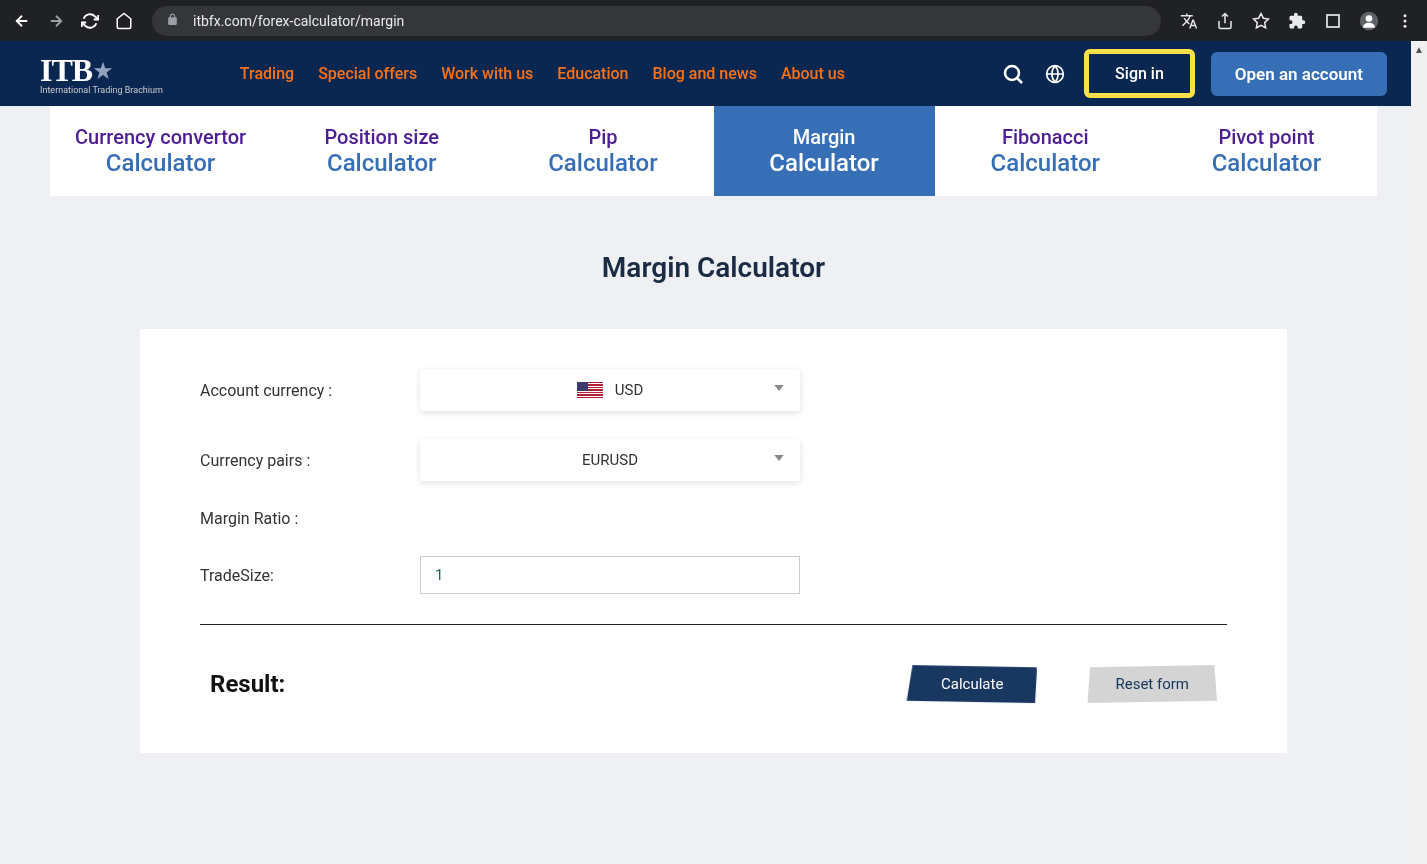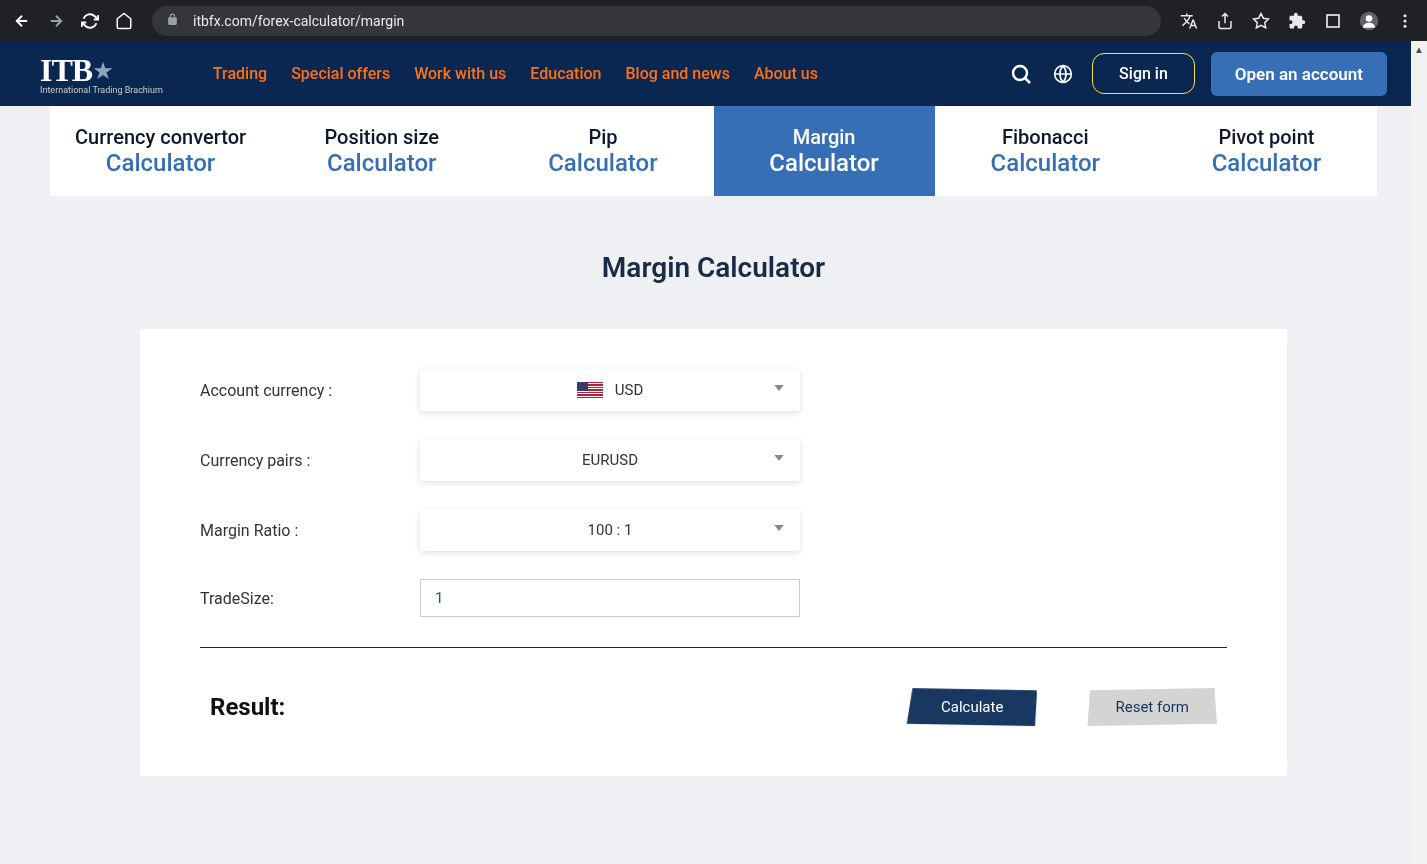--- a/index.html
+++ b/index.html
@@ -13,37 +13,37 @@
     .lock-icon { color: #9aa0a6; }
     .chrome-right { display: flex; gap: 8px; align-items: center; }
     .chrome-icon { width: 28px; height: 28px; display: flex; align-items: center; justify-content: center; color: #e8eaed; cursor: pointer; }
     
     
     .page { background: #eff0f3; height: 823px; overflow-y: auto; position: relative; }
     .scrollbar-track { position: absolute; right: 0; top: 0; width: 16px; height: 100%; background: #f1f1f1; }
     .scrollbar-up { position: absolute; right: 0; top: 0; width: 16px; height: 16px; display: flex; align-items: center; justify-content: center; font-size: 10px; color: #505050; }
     
     
-    .header { background: #0a2751; height: 65px; display: flex; align-items: center; padding: 0 40px; color: #fff; }
+    .header { background: #0a2751; height: 65px; display: flex; align-items: center; padding: 0 40px; color: #fff; gap: 27px; }
     .logo-block { display: flex; align-items: center; gap: 8px; margin-right: 50px; }
     .logo-text { font-size: 32px; font-weight: bold; letter-spacing: -1px; font-family: Georgia, serif; }
     .logo-star { font-size: 24px; color:#92a2bb;}
     .logo-sub { font-size: 9px; margin-top: -4px; color: #ccc; }
     .nav-items { display: flex; gap: 24px; font-size: 16px; font-weight: 500; }
     .nav-item { cursor: pointer; color:#f97316; }
     .header-right { margin-left: auto; display: flex; align-items: center; gap: 16px; }
     .header-icon { color: #fff; cursor: pointer; width:26px; height:26px; display:flex; align-items:center; justify-content:center;}
-    .signin-btn { background: transparent; border: 1px solid #fde047; color: #fff; padding: 10px 26px; border-radius: 12px; font-size: 16px; font-weight: 500; cursor: pointer; }
+    .signin-btn { background: transparent; border: 5px solid #fde047; color: #fff; padding: 10px 26px; border-radius: 6px; font-size: 16px; font-weight: 500; cursor: pointer; }
     .open-btn { background: #376fb6; border: none; color: #fff; padding: 12px 24px; border-radius: 6px; font-size: 17px; font-weight: 600; cursor: pointer; }
     
     
     .tab-container { background: #fff; margin: 0 50px; display: flex; height: 90px; }
     .tab { flex: 1; display: flex; flex-direction: column; align-items: center; justify-content: center; cursor: pointer; padding: 10px 8px; }
     .tab.active { background: #376fb6; }
-    .tab-title { font-size: 20px; color: #0f172a; font-weight: 500; }
+    .tab-title { font-size: 20px; color: #4c1d95; font-weight: 500; }
     .tab-sub { font-size: 24px; color: #376fb6; font-weight: 500; }
     .tab.active .tab-title, .tab.active .tab-sub { color: #fff; }
     
     
     .main-title { text-align: center; font-size: 28px; color: #1a2b45; font-weight: 600; margin-top: 55px; margin-bottom: 45px; }
     .calc-card { background: #fff; margin: 0 140px; padding: 40px 60px 50px; }
     .form-row { display: flex; align-items: center; margin-bottom: 28px; }
     .form-label { width: 220px; font-size: 16px; color: #333; }
     .form-select { width: 380px; height: 42px; background: #fff; box-shadow: 0 2px 6px rgba(0,0,0,0.12); display: flex; align-items: center; justify-content: center; position: relative; cursor: pointer; font-size: 15px; color: #333; border-radius: 2px; }
     .form-select .caret { position: absolute; right: 14px; color: #888; }
@@ -226,28 +226,20 @@
         <span>EURUSD</span>
         <span class="caret">
           <svg class="caret-svg" viewBox="0 0 24 24" fill="currentColor">
               <path d="M12 17L4 7h16z"></path>
             </svg>
         </span>
       </div>
     </div>
     <div class="form-row">
       <div class="form-label">Margin Ratio :</div>
-      <div class="form-select">
-        <span>100 : 1</span>
-        <span class="caret">
-          <svg class="caret-svg" viewBox="0 0 24 24" fill="currentColor">
-              <path d="M12 17L4 7h16z"></path>
-            </svg>
-        </span>
-      </div>
     </div>
     <div class="form-row">
       <div class="form-label">TradeSize:</div>
       <input class="form-input" value="1" style="">
     </div>
 
     <hr class="divider">
 
     <div class="result-row">
       <div class="result-label">Result:</div>

